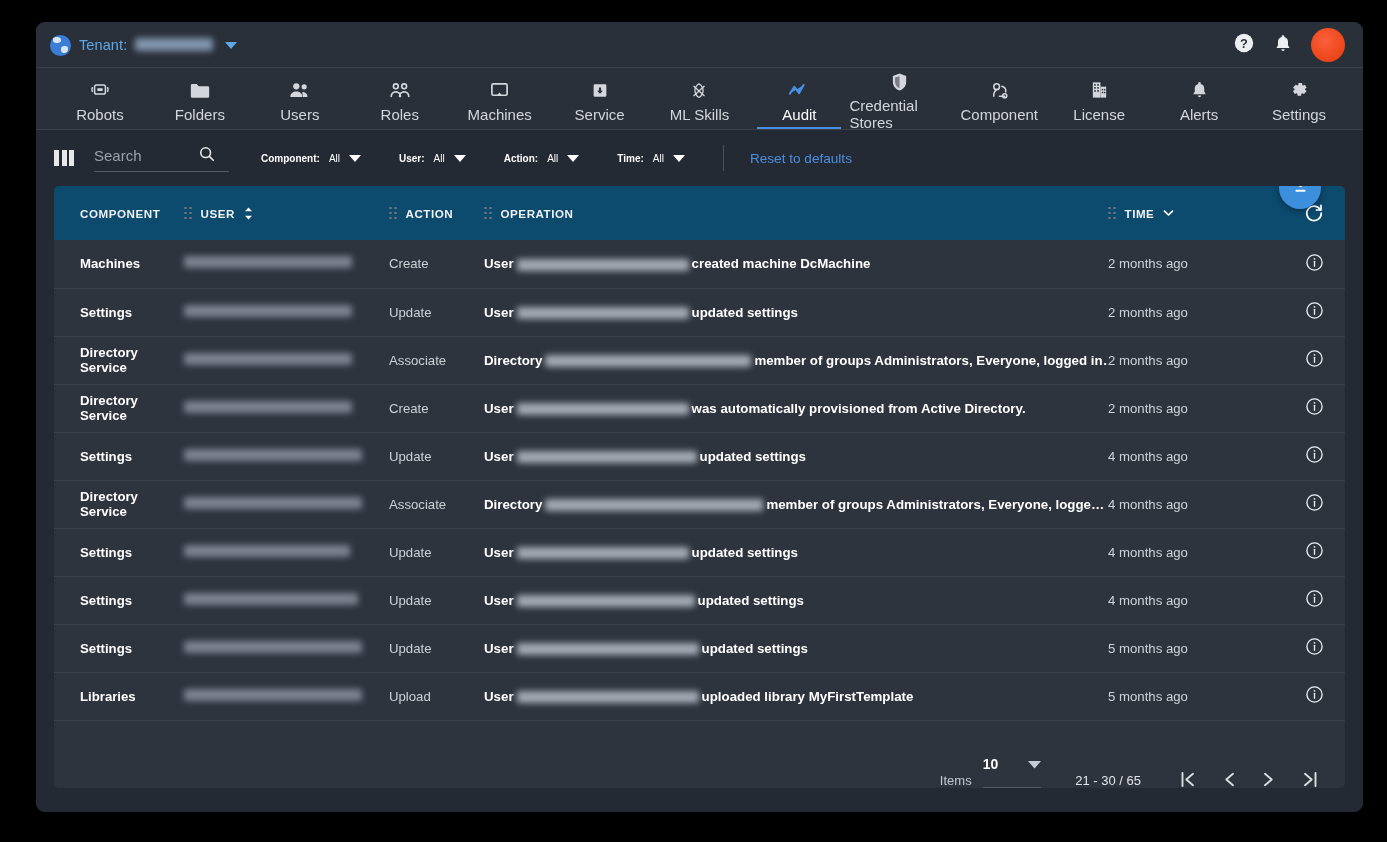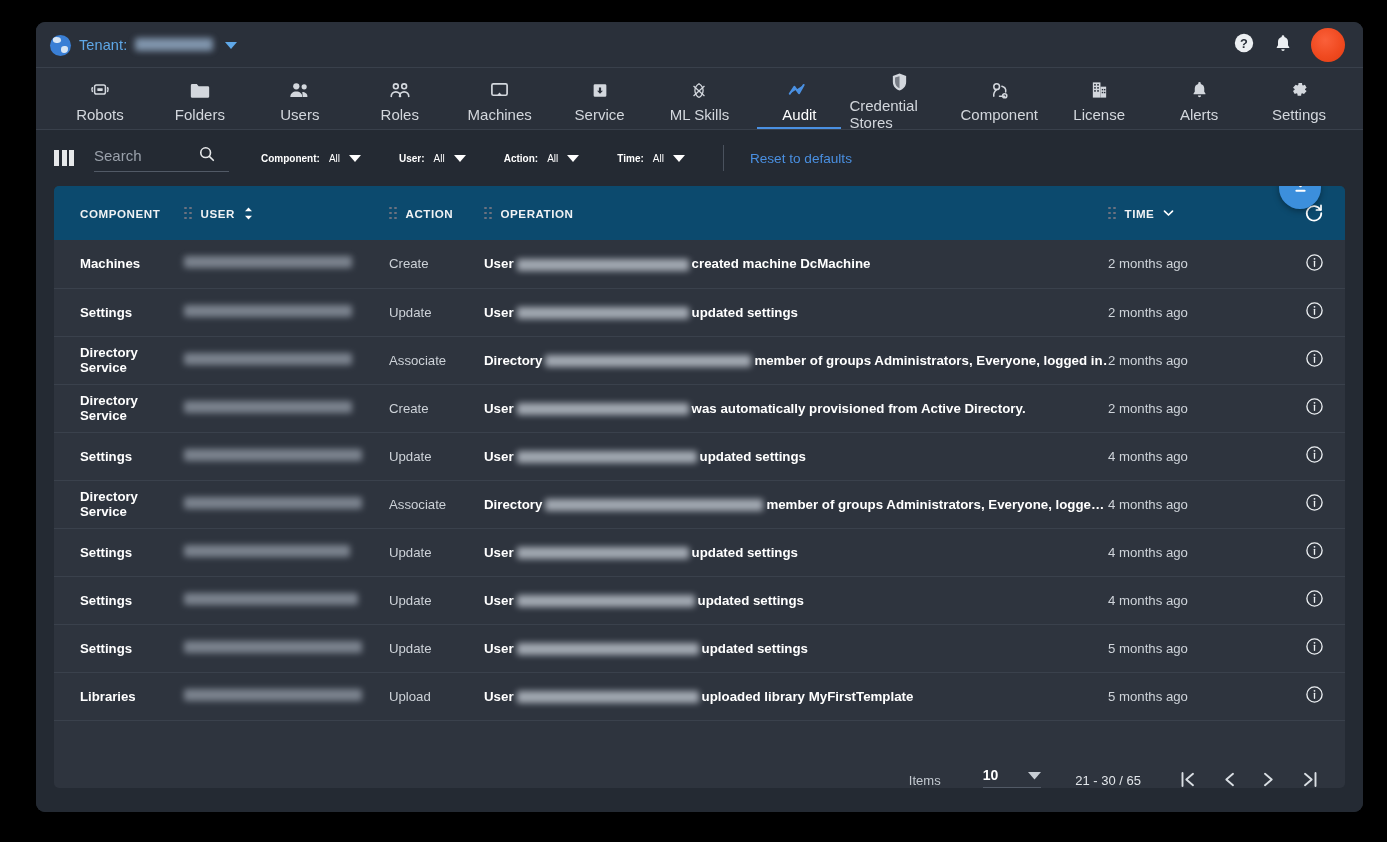--- a/index.html
+++ b/index.html
@@ -252,21 +252,21 @@
     border-radius: 0 0 5px 5px;
     display:flex; align-items:flex-end; justify-content:flex-end;
     padding-right: 26px;
     gap: 0;
     flex: none;
   }
   .items-label { color:#c3c9d0; font-size:13px; margin-right:11px; }
   .items-select {
     display:flex; align-items:center; gap:30px;
     border-bottom:1px solid #525a66;
-    padding-bottom:3px; cursor:pointer; margin-right:34px;margin-left:31px;
+    padding-bottom:14px; cursor:pointer; margin-right:34px;
   }
   .items-value { color:#ffffff; font-size:14px; font-weight:bold;}
   .range-label { color:#e2e6ea; font-size:13px; margin-right:38px; }
   .pager { display:flex; align-items:center; gap:26px; }
   .pg-btn { cursor:pointer; display:flex; align-items:center; justify-content:center; }
   #bottom-strip { height: 24px; background:#242a33; flex:none; }
 </style>
 </head>
 <body>
 

